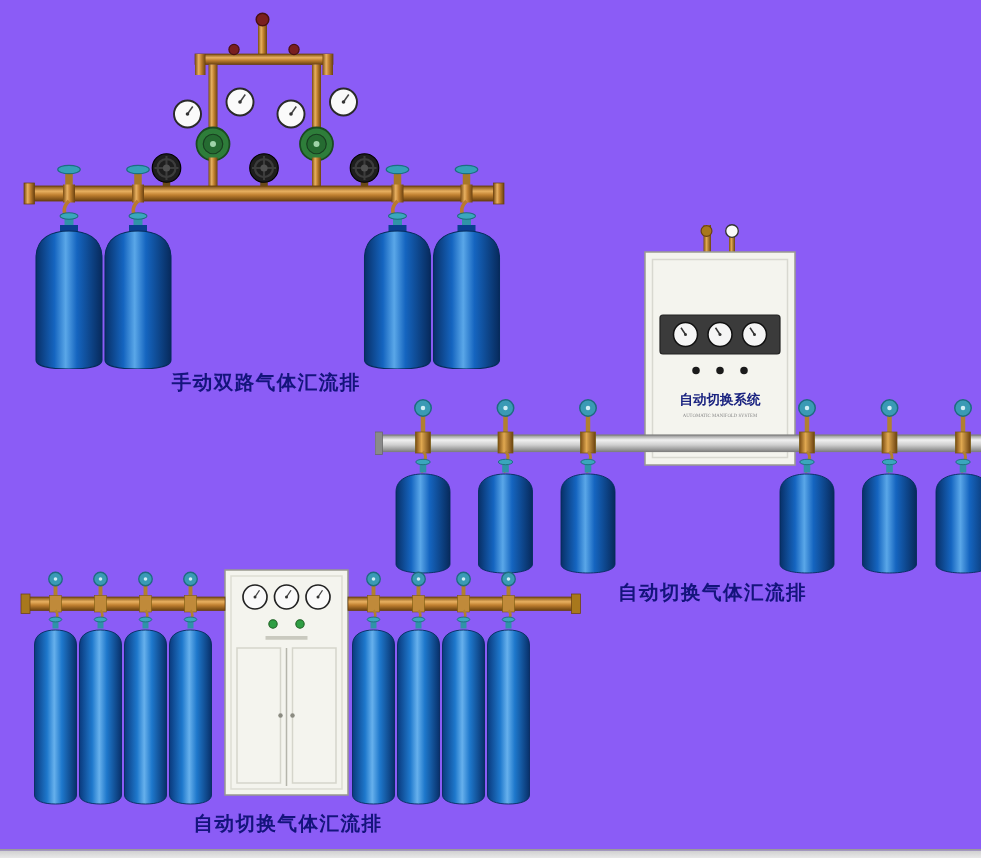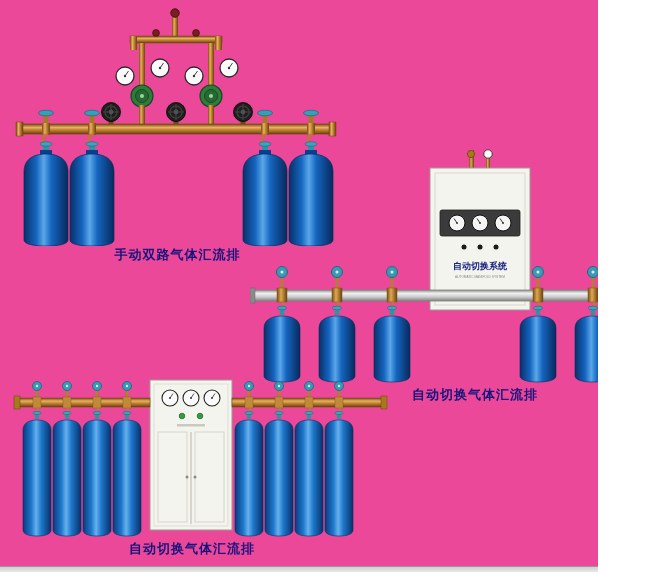--- a/index.html
+++ b/index.html
@@ -1,22 +1,22 @@
 <!DOCTYPE html>
 <html><head>
 <meta charset="utf-8">
 <style>
   html, body { margin: 0; padding: 0; background: #ffffff; }
   #stage {
     position: relative;
-    width: 598px;
+    width: 654px;
     height: 572px;
-    background: #ec4899;
+    background: #8b5cf6;
     overflow: hidden;
-    font-family: Liberation Sans, sans-serif;
+    font-family: Liberation Serif, serif;
   }
   .art { position: absolute; }
   .caption {
     position: absolute;
     text-align: center;
     font-weight: bold;
     font-size: 13px;
     letter-spacing: 1px;
     color: #14147c;
     white-space: nowrap;

